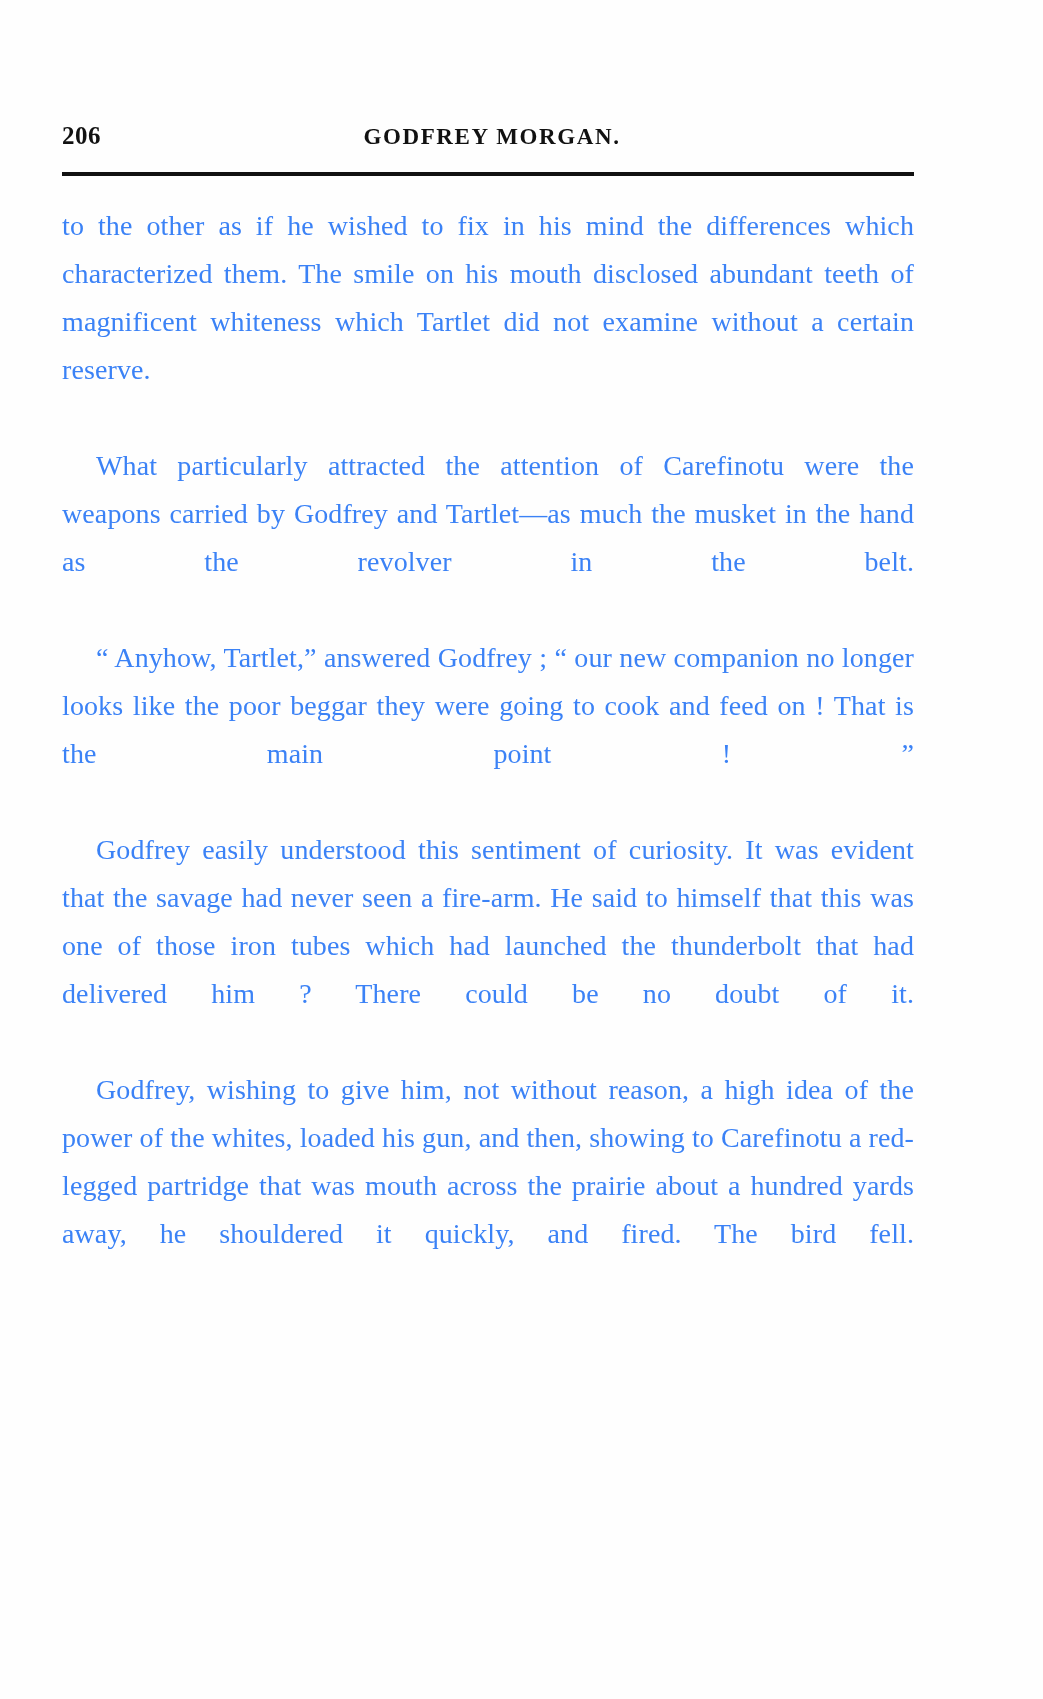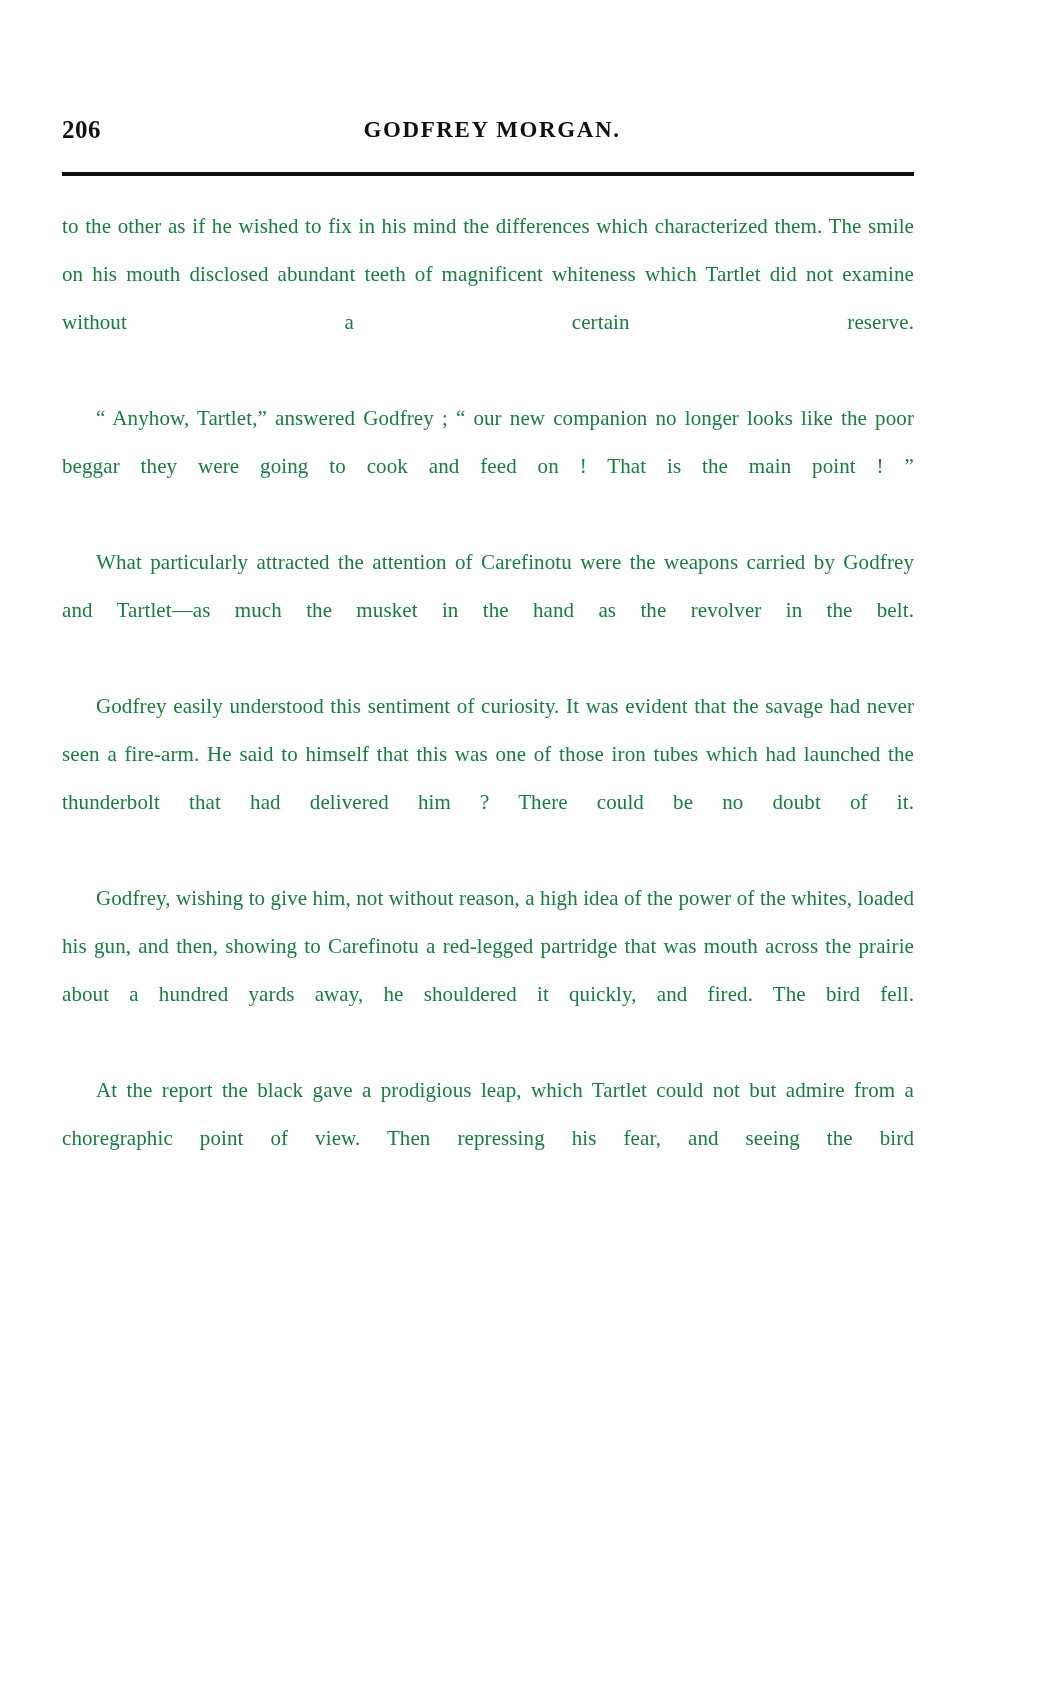--- a/index.html
+++ b/index.html
@@ -24,21 +24,21 @@
     background: #fefefe;
   }
   .page-inner {
     position: absolute;
     left: 62px;
     top: 110px;
     width: 850px;
   }
   .running-head {
     display: flex;
-    align-items: center;
+    align-items: flex-end;
     height: 40px;
   }
   .folio {
     font-family: "Liberation Serif", "DejaVu Serif", serif;
     font-weight: bold;
     font-size: 25px;
     letter-spacing: 0.5px;
     width: 160px;
     color: #111;
   }
@@ -52,25 +52,25 @@
     padding-right: 150px;
   }
   .rule {
     margin-top: 22px;
     border-top: 4px solid #111;
     width: 852px;
   }
   .body-text {
     margin-top: 26px;
     width: 852px;
-    font-size: 21px;
+    font-size: 28px;
     line-height: 48px;
     text-align: justify;
     text-justify: inter-word;
-    color: #15803d;
+    color: #3b82f6;
     letter-spacing: 0.1px;
   }
   .body-text p {
     margin: 0;
     text-indent: 34px;
   }
   .body-text p.noindent {
     text-indent: 0;
   }
   
@@ -88,21 +88,20 @@
 
     <div class="running-head">
       <div class="folio">206</div>
       <div class="head-title">GODFREY MORGAN.</div>
     </div>
 
     <div class="rule"></div>
 
     <div class="body-text">
       <p class="noindent full">to the other as if he wished to fix in his mind the differences which characterized them.   The smile on his mouth disclosed abundant teeth of magnificent whiteness which Tartlet did not examine without a certain reserve.</p>
+      <p class="full">What particularly attracted the attention of Carefinotu were the weapons carried by Godfrey and Tartlet—as much the musket in the hand as the revolver in the belt.</p>
       <p class="full">“ Anyhow, Tartlet,” answered Godfrey ;  “ our new companion no longer looks like the poor beggar they were going to cook and feed on !   That is the main point ! ”</p>
-      <p class="full">What particularly attracted the attention of Carefinotu were the weapons carried by Godfrey and Tartlet—as much the musket in the hand as the revolver in the belt.</p>
       <p class="full">Godfrey easily understood this sentiment of curiosity. It was evident that the savage had never seen a fire-arm. He said to himself that this was one of those iron tubes which had launched the thunderbolt that had delivered him ?   There could be no doubt of it.</p>
       <p class="full">Godfrey, wishing to give him, not without reason, a high idea of the power of the whites, loaded his gun, and then, showing to Carefinotu a red-legged partridge that was mouth across the prairie about a hundred yards away, he shouldered it quickly, and fired.   The bird fell.</p>
-      <p class="full">At the report the black gave a prodigious leap, which Tartlet could not but admire from a choregraphic point of view.   Then repressing his fear, and seeing the bird</p>
     </div>
 
   </div>
 </div>
 
 </body></html>

